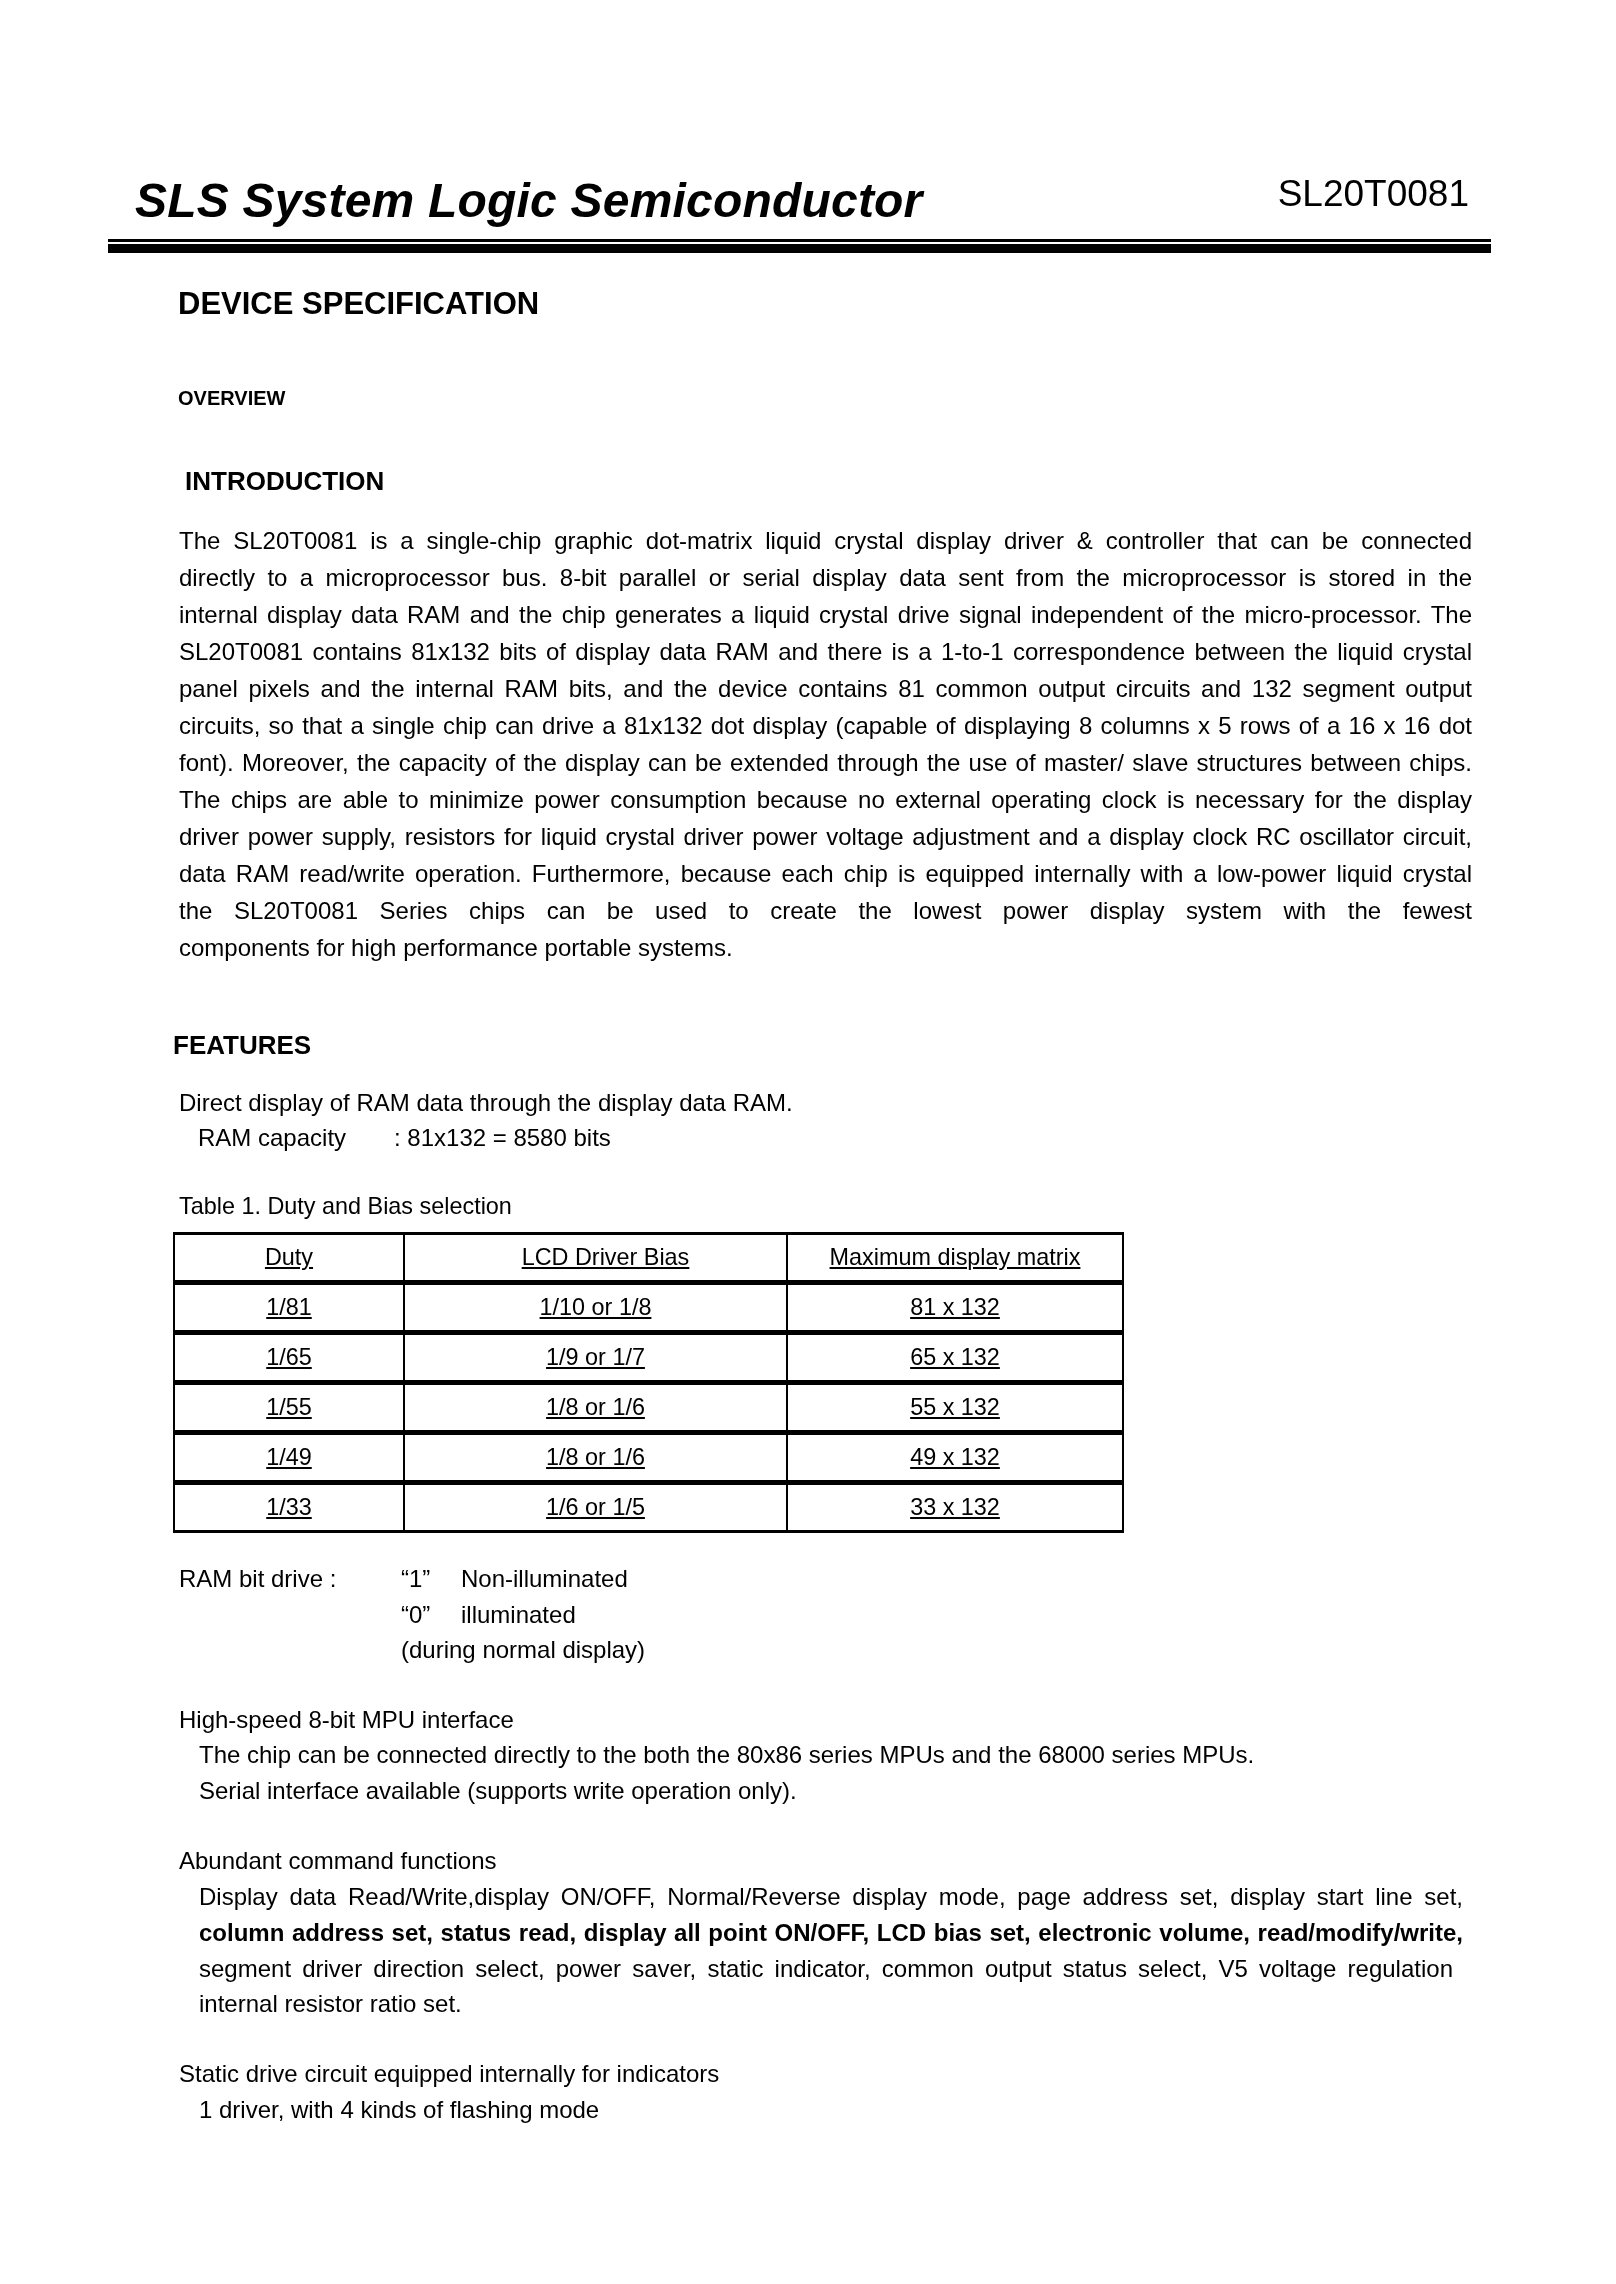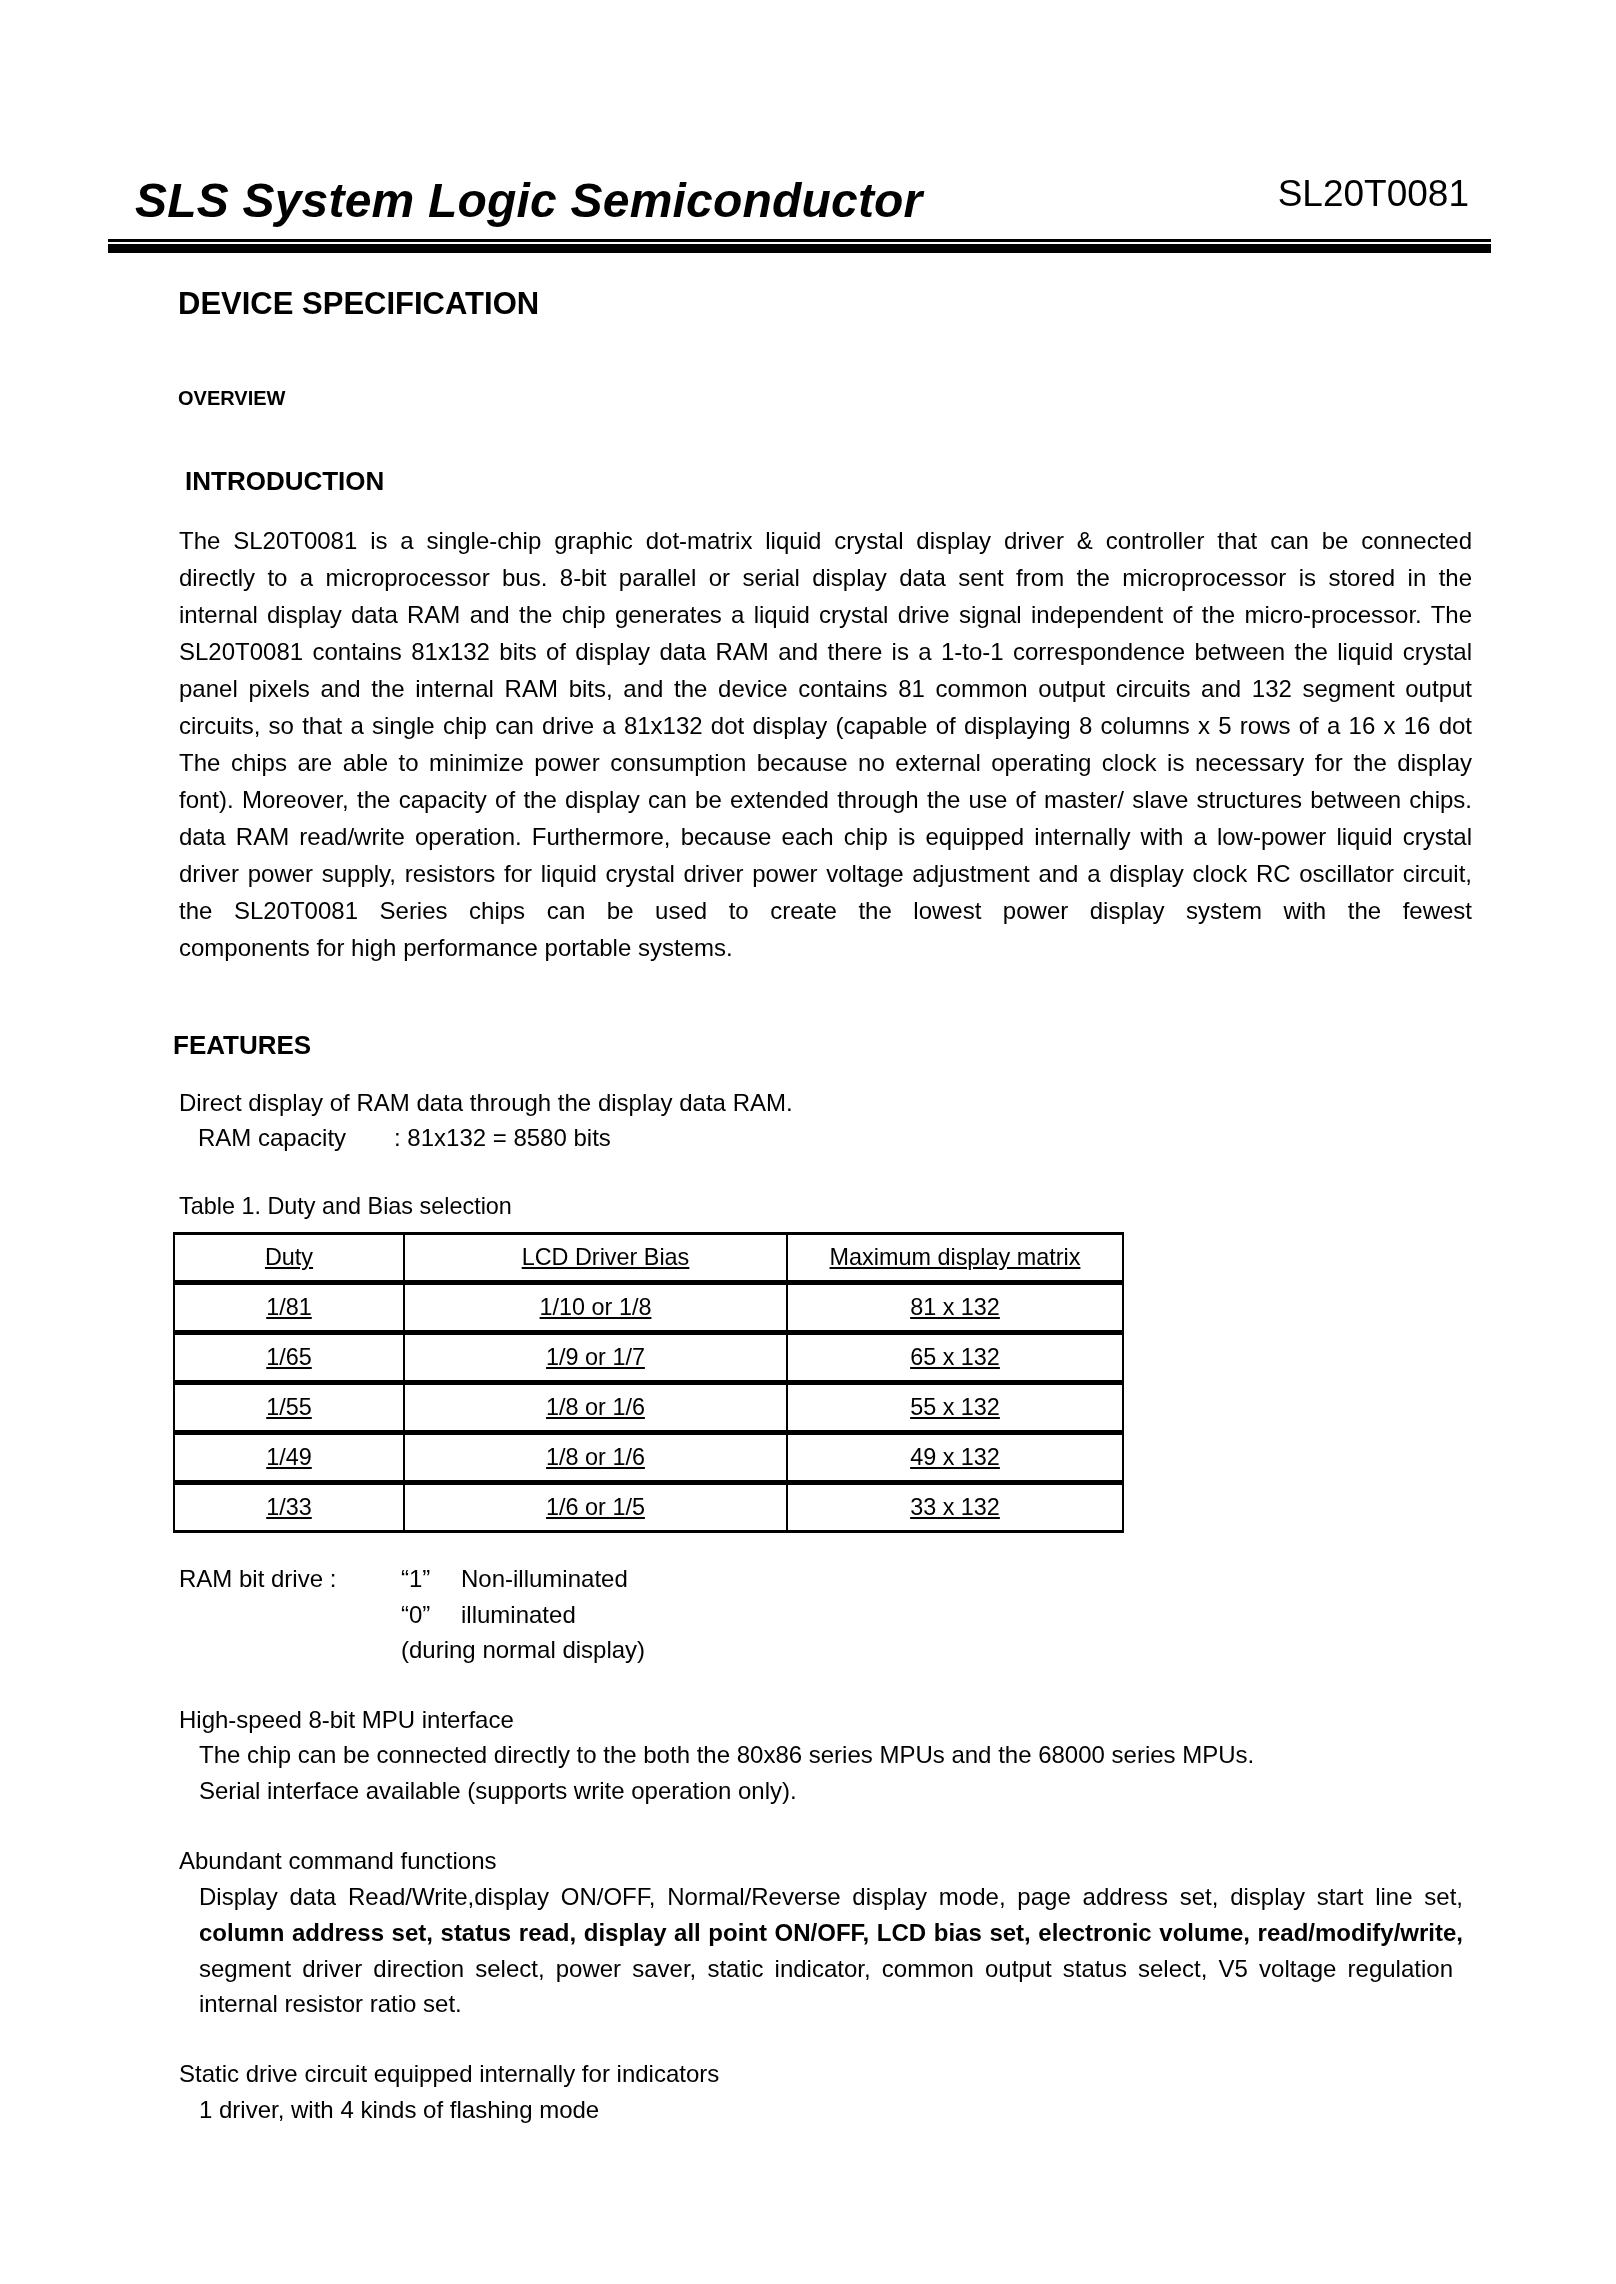--- a/index.html
+++ b/index.html
@@ -38,24 +38,24 @@
 <div class="abs h2">OVERVIEW</div>
 <div class="abs h3">INTRODUCTION</div>
 
 <div class="intro">
   <span class="ln"> The SL20T0081 is a single-chip graphic dot-matrix liquid crystal display driver &amp; controller that can be connected</span>
   <span class="ln">directly to a microprocessor bus. 8-bit parallel or serial display data sent from the microprocessor is stored in the</span>
   <span class="ln">internal display data RAM and the chip generates a liquid crystal drive signal independent of the micro-processor. The</span>
   <span class="ln">SL20T0081 contains 81x132 bits of display data RAM and there is a 1-to-1 correspondence between the liquid crystal</span>
   <span class="ln">panel pixels and the internal RAM bits, and the device contains 81 common output circuits and 132 segment output</span>
   <span class="ln">circuits, so that a single chip can drive a 81x132 dot display (capable of displaying 8 columns x 5 rows of a 16 x 16 dot</span>
+  <span class="ln">font). Moreover, the capacity of the display can be extended through the use of master/ slave structures between chips.</span>
   <span class="ln">The chips are able to minimize power consumption because no external operating clock is necessary for the display</span>
-  <span class="ln">font). Moreover, the capacity of the display can be extended through the use of master/ slave structures between chips.</span>
+  <span class="ln">driver power supply, resistors for liquid crystal driver power voltage adjustment and a display clock RC oscillator circuit,</span>
   <span class="ln">data RAM read/write operation. Furthermore, because each chip is equipped internally with a low-power liquid crystal</span>
-  <span class="ln">driver power supply, resistors for liquid crystal driver power voltage adjustment and a display clock RC oscillator circuit,</span>
   <span class="ln">the SL20T0081 Series chips can be used to create the lowest power display system with the fewest</span>
   <span class="ln last">components for high performance portable systems.</span>
 </div>
 
 <div class="abs features-h">FEATURES</div>
 <div class="abs body" style="left:179px; top:1089px;">Direct display of RAM data through the display data RAM.</div>
 <div class="abs body" style="left:198px; top:1124px;">RAM capacity</div>
 <div class="abs body" style="left:394px; top:1124px;">: 81x132 = 8580 bits</div>
 
 <div class="abs table-caption">Table 1. Duty and Bias selection</div>

